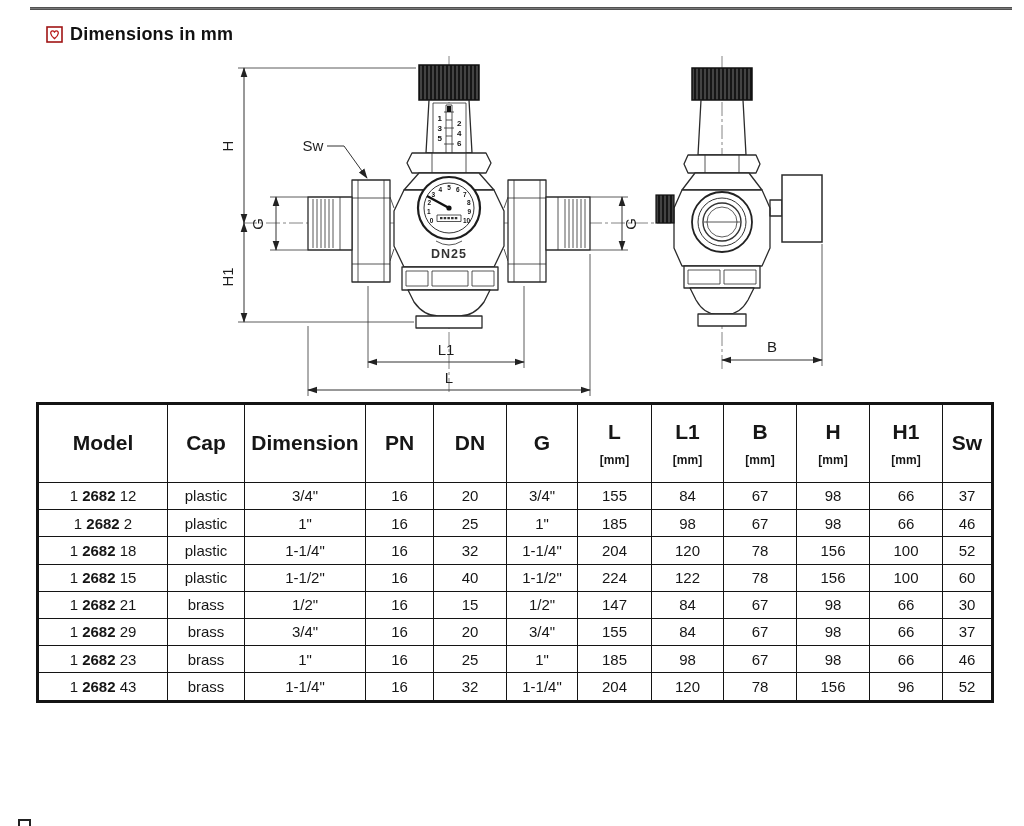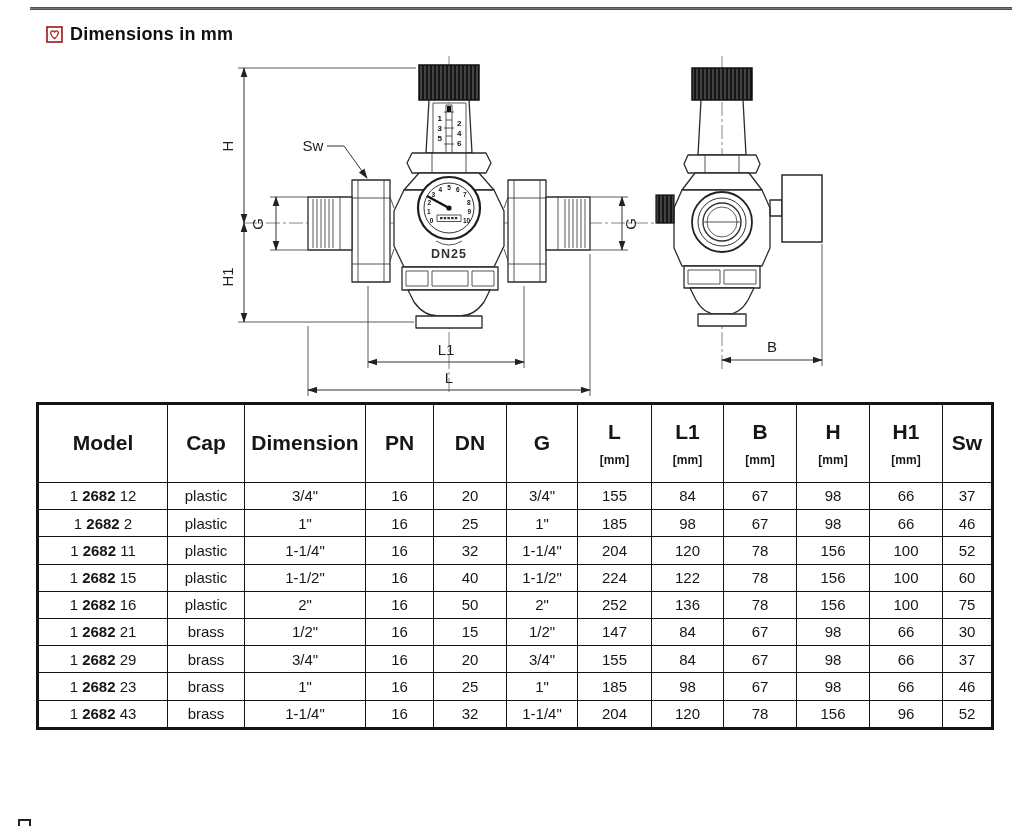--- a/index.html
+++ b/index.html
@@ -307,21 +307,21 @@
         <td>25</td>
         <td>1"</td>
         <td>185</td>
         <td>98</td>
         <td>67</td>
         <td>98</td>
         <td>66</td>
         <td>46</td>
       </tr>
       <tr>
-        <td class="model"><span>1 </span><span class="bold">2682</span><span> 11</span></td>
+        <td class="model"><span>1 </span><span class="bold">2682</span><span> 18</span></td>
         <td>plastic</td>
         <td>1-1/4"</td>
         <td>16</td>
         <td>32</td>
         <td>1-1/4"</td>
         <td>204</td>
         <td>120</td>
         <td>78</td>
         <td>156</td>
         <td>100</td>
@@ -335,34 +335,20 @@
         <td>40</td>
         <td>1-1/2"</td>
         <td>224</td>
         <td>122</td>
         <td>78</td>
         <td>156</td>
         <td>100</td>
         <td>60</td>
       </tr>
       <tr>
-        <td class="model"><span>1 </span><span class="bold">2682</span><span> 16</span></td>
-        <td>plastic</td>
-        <td>2"</td>
-        <td>16</td>
-        <td>50</td>
-        <td>2"</td>
-        <td>252</td>
-        <td>136</td>
-        <td>78</td>
-        <td>156</td>
-        <td>100</td>
-        <td>75</td>
-      </tr>
-      <tr>
         <td class="model"><span>1 </span><span class="bold">2682</span><span> 21</span></td>
         <td>brass</td>
         <td>1/2"</td>
         <td>16</td>
         <td>15</td>
         <td>1/2"</td>
         <td>147</td>
         <td>84</td>
         <td>67</td>
         <td>98</td>

